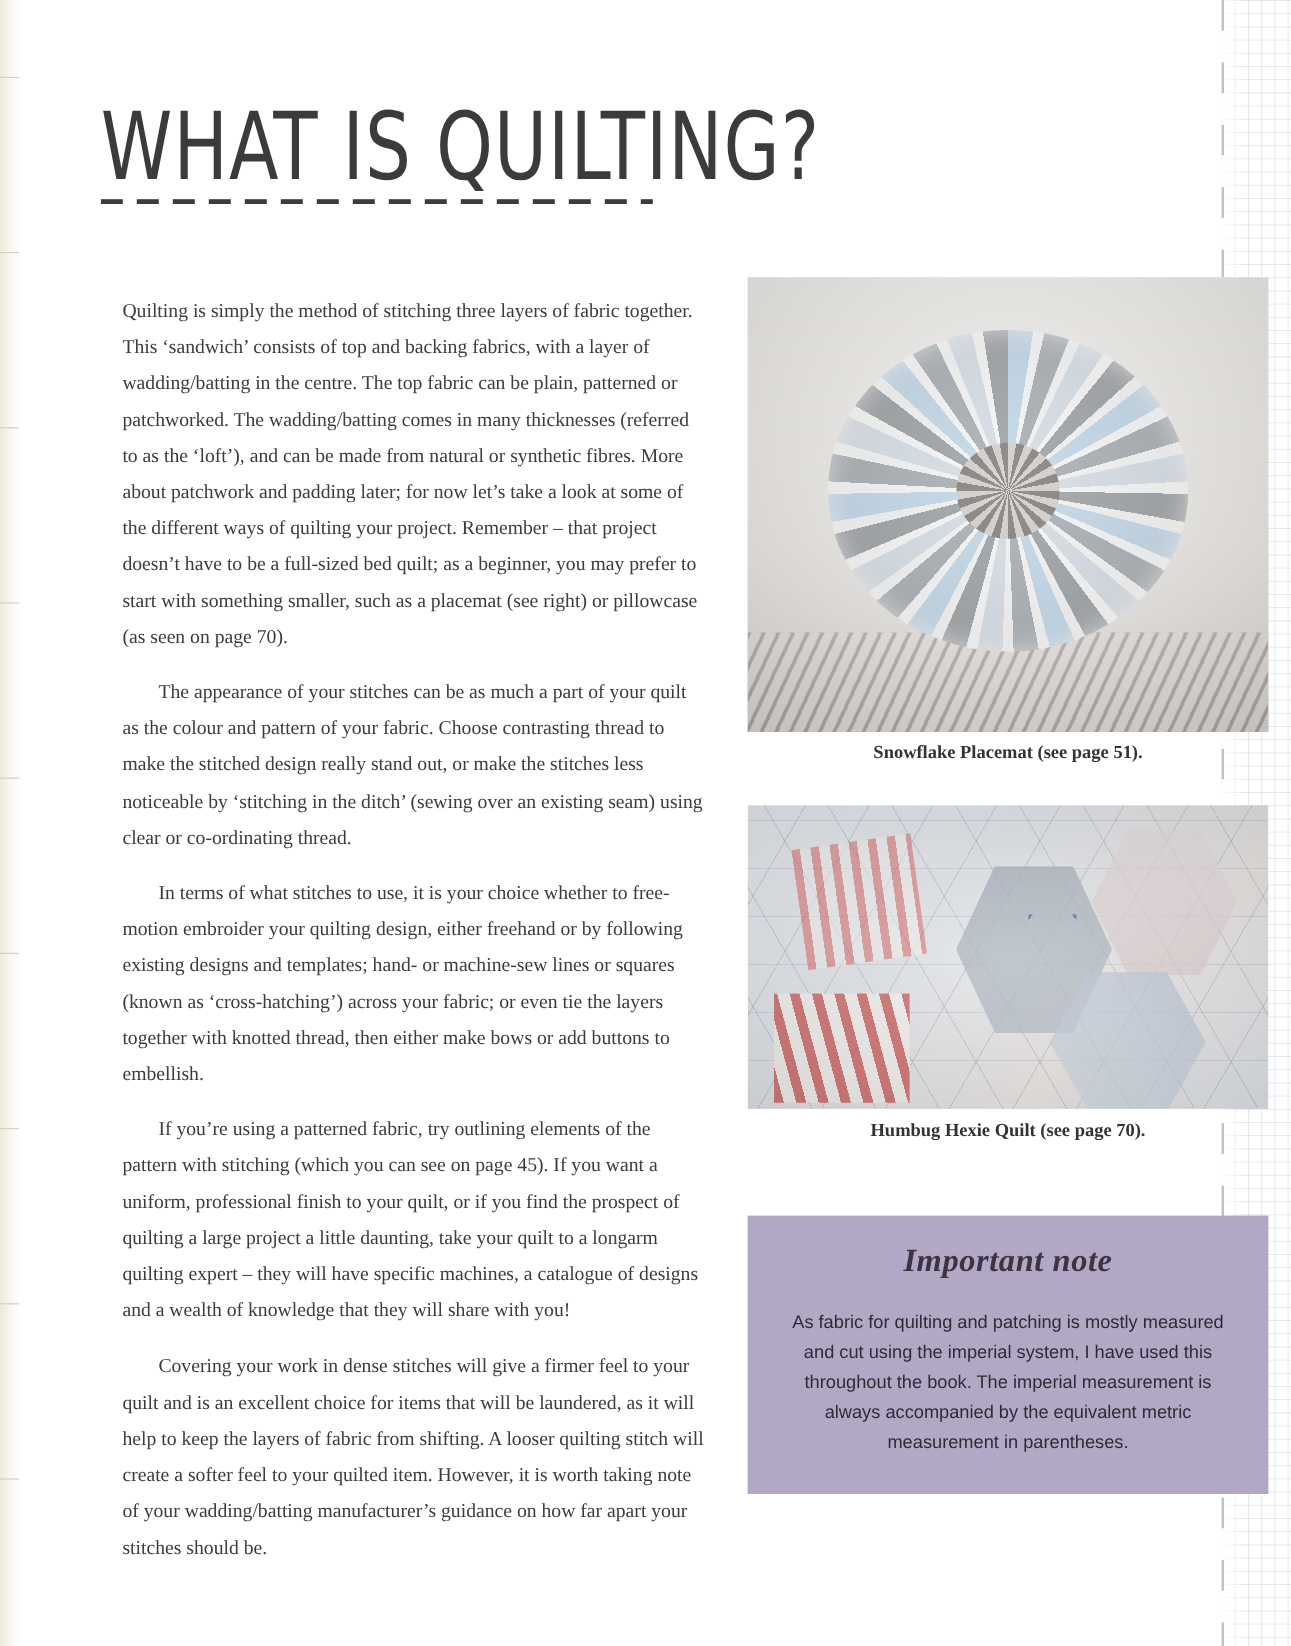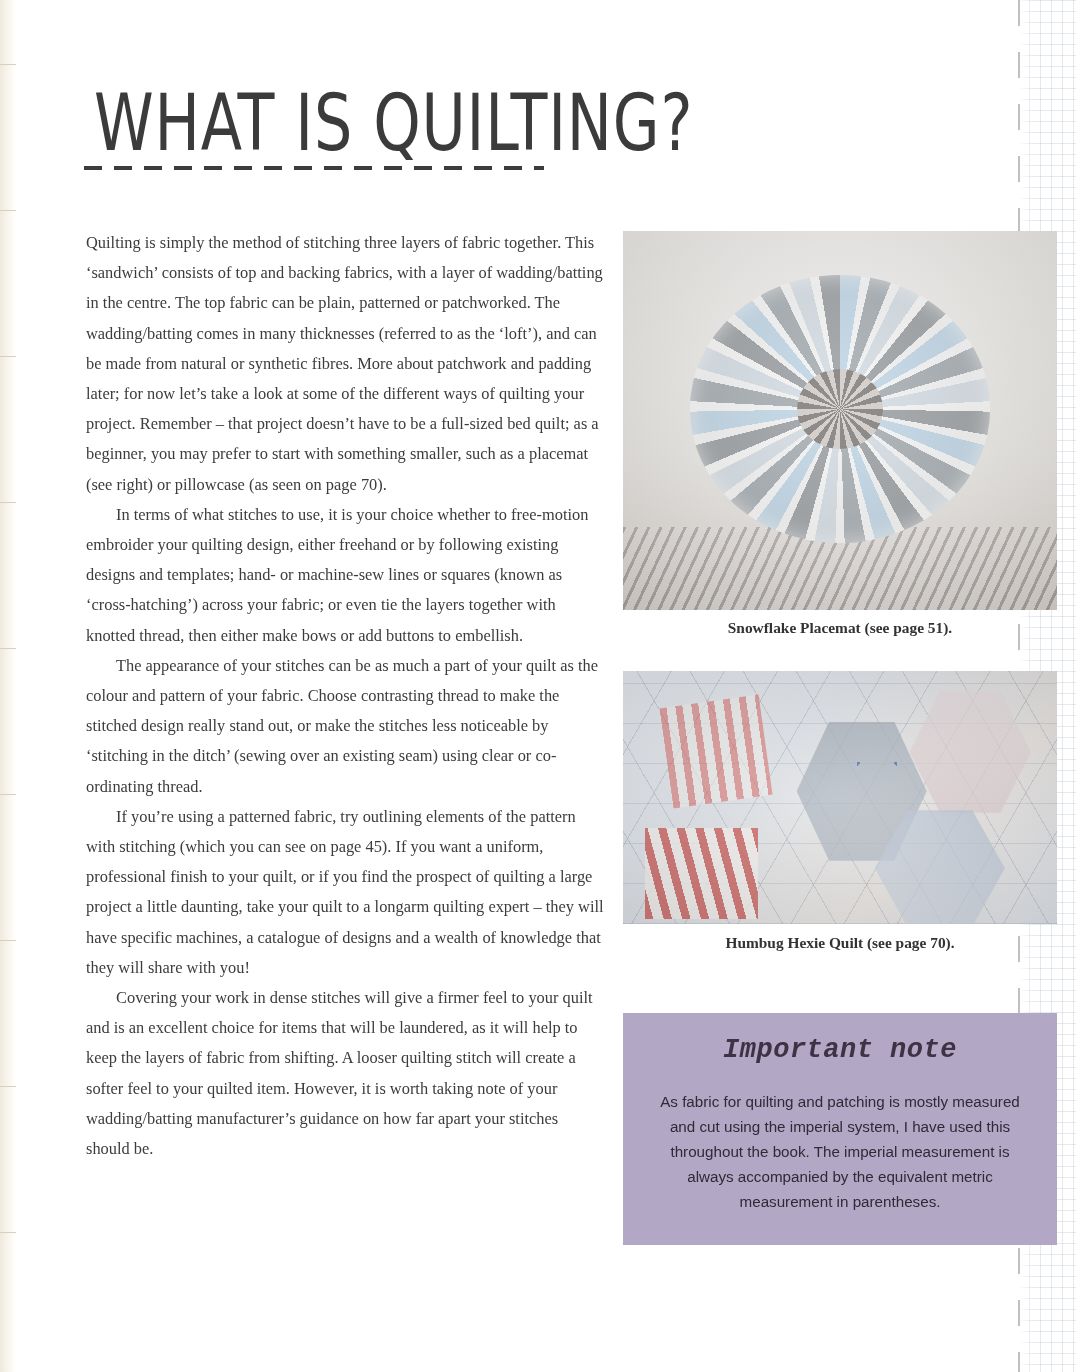--- a/index.html
+++ b/index.html
@@ -57,21 +57,20 @@
     background-size: 2px 52px;
     opacity: 0.55;
   }
 
   
   .title-wrap {
     position: absolute;
     left: 84px;
     top: 86px;
     width: 720px;
-    text-align: center;
   }
   .title {
     font-family: "DejaVu Sans Condensed", "Liberation Sans Narrow", "Liberation Sans", sans-serif;
     font-size: 78px;
     letter-spacing: 1px;
     line-height: 0.95;
     color: #3b3b3b;
     font-weight: 400;
     transform: scaleX(0.86);
     transform-origin: left center;
@@ -90,21 +89,21 @@
     position: absolute;
     left: 86px;
     top: 228px;
     width: 518px;
     font-size: 16.4px;
     line-height: 30.2px;
     color: #3c3c3c;
     text-align: left;
   }
   .body-col p {
-    margin: 0;
+    margin: 16px;
   }
   .body-col p + p {
     text-indent: 30px;
   }
 
   
   .photo {
     position: absolute;
     border: 0;
     overflow: hidden;
@@ -237,21 +236,21 @@
     position: absolute;
     left: 623px;
     top: 1013px;
     width: 434px;
     height: 232px;
     background: #b2a8c6;
   }
   .note-title {
     text-align: center;
     margin-top: 22px;
-    font-family: Liberation Mono, monospace;
+    font-family: Liberation Serif, serif;
     font-style: italic;
     font-weight: bold;
     font-size: 27px;
     color: #3d3344;
     letter-spacing: 0.5px;
   }
   .note-body {
     margin: 24px 36px 0 36px;
     text-align: center;
     font-family: "Liberation Sans", sans-serif;
@@ -277,22 +276,22 @@
 <div class="grid-right"></div>
 <div class="dash-column"></div>
 
 <div class="title-wrap">
   <div class="title">WHAT IS QUILTING?</div>
   <div class="title-rule"></div>
 </div>
 
 <div class="body-col">
   <p>Quilting is simply the method of stitching three layers of fabric together. This ‘sandwich’ consists of top and backing fabrics, with a layer of wadding/batting in the centre. The top fabric can be plain, patterned or patchworked. The wadding/batting comes in many thicknesses (referred to as the ‘loft’), and can be made from natural or synthetic fibres. More about patchwork and padding later; for now let’s take a look at some of the different ways of quilting your project. Remember – that project doesn’t have to be a full-sized bed quilt; as a beginner, you may prefer to start with something smaller, such as a placemat (see right) or pillowcase (as seen on page 70).</p>
+  <p>The appearance of your stitches can be as much a part of your quilt as the colour and pattern of your fabric. Choose contrasting thread to make the stitched design really stand out, or make the stitches less noticeable by ‘stitching in the ditch’ (sewing over an existing seam) using clear or co-ordinating thread.</p>
   <p>In terms of what stitches to use, it is your choice whether to free-motion embroider your quilting design, either freehand or by following existing designs and templates; hand- or machine-sew lines or squares (known as ‘cross-hatching’) across your fabric; or even tie the layers together with knotted thread, then either make bows or add buttons to embellish.</p>
-  <p>The appearance of your stitches can be as much a part of your quilt as the colour and pattern of your fabric. Choose contrasting thread to make the stitched design really stand out, or make the stitches less noticeable by ‘stitching in the ditch’ (sewing over an existing seam) using clear or co-ordinating thread.</p>
   <p>If you’re using a patterned fabric, try outlining elements of the pattern with stitching (which you can see on page 45). If you want a uniform, professional finish to your quilt, or if you find the prospect of quilting a large project a little daunting, take your quilt to a longarm quilting expert – they will have specific machines, a catalogue of designs and a wealth of knowledge that they will share with you!</p>
   <p>Covering your work in dense stitches will give a firmer feel to your quilt and is an excellent choice for items that will be laundered, as it will help to keep the layers of fabric from shifting. A looser quilting stitch will create a softer feel to your quilted item. However, it is worth taking note of your wadding/batting manufacturer’s guidance on how far apart your stitches should be.</p>
 </div>
 
 <div class="photo" id="photo-1">
   <div class="bg"></div>
   <div class="cloth"></div>
   <div class="floral"></div>
   <div class="wheel"></div>
   <div class="vignette"></div>

